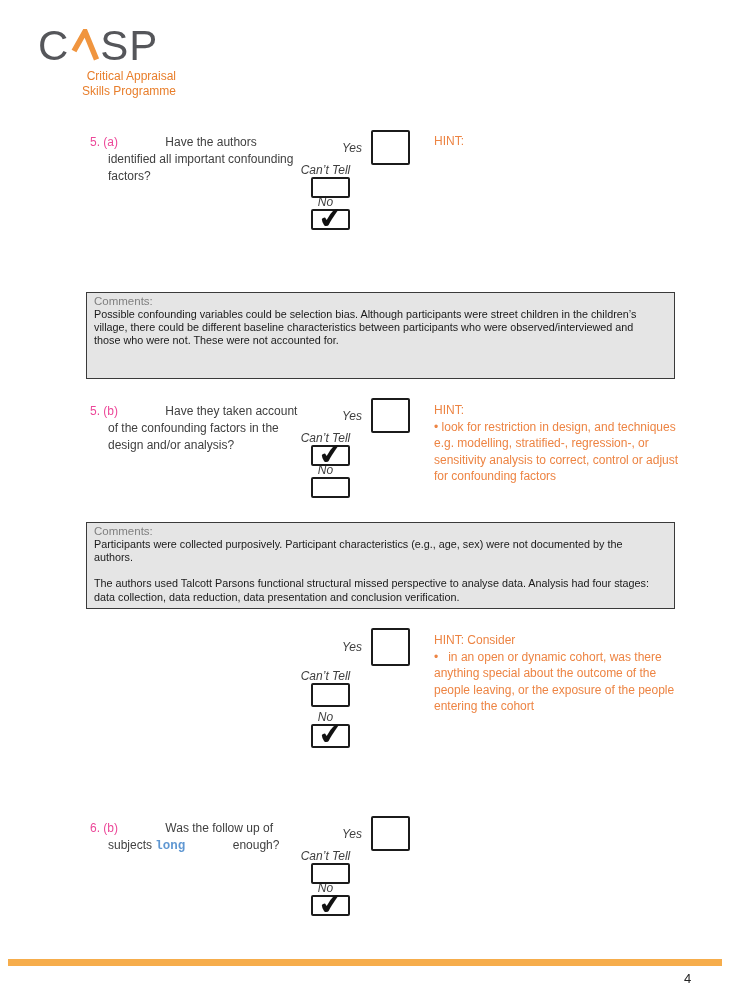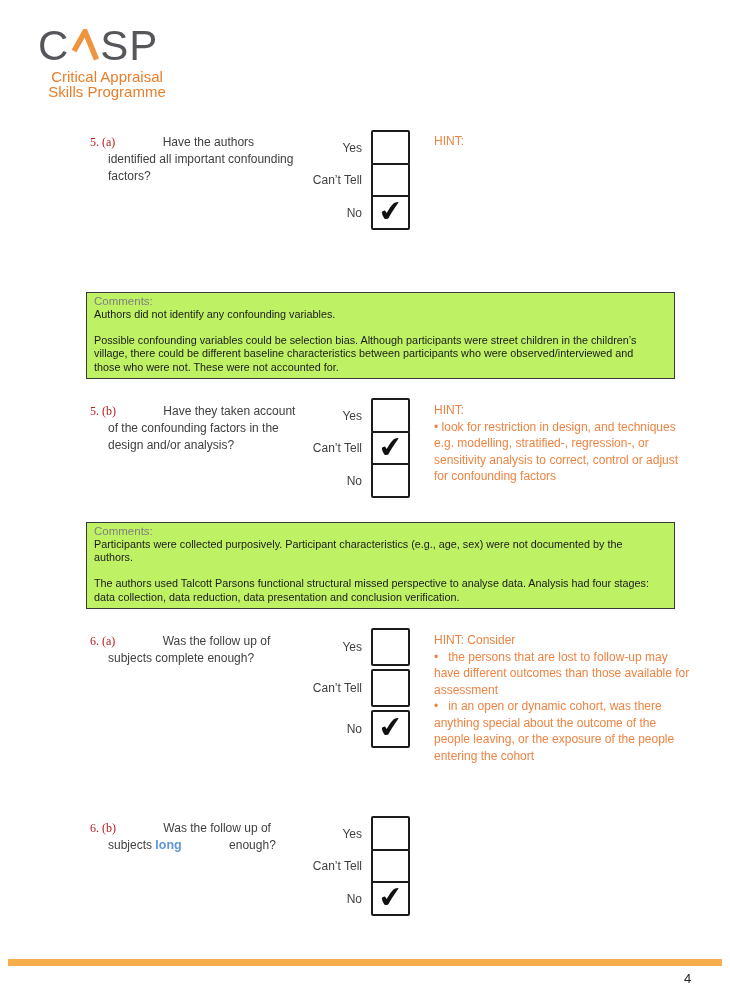--- a/index.html
+++ b/index.html
@@ -11,38 +11,38 @@
   }
   
   .logo { position:absolute; left:38px; top:22px; }
   .wordmark { display:flex; align-items:flex-end; height:44px; }
   .wordmark .letter {
     font-size:42px; line-height:40px; font-weight:500; color:#55565a;
     letter-spacing:1px;
   }
   .caret-icon { display:inline-block; margin:0 1px 1px 2px; }
   .logo-subtitle {
-    width:138px; text-align:center; margin-top:3px;
-    color:#e87e2b; font-size:15px; line-height:15px;
+    width:138px; text-align:right; margin-top:3px;
+    color:#e87e2b; font-size:12px; line-height:15px;
   }
   
   .qtext {
     position:absolute; left:90px; width:212px;
     font-size:12px; line-height:17px;
     padding-left:18px; text-indent:-18px;
   }
-  .qnum  { color:#b91c1c;font-family:Liberation Serif, serif; }
+  .qnum  { color:#ec4899; }
   .qbody { color:#404040;margin-left:44px; }
-  .qbody-serif { color:#5f97d2; font-family:Liberation Sans, sans-serif; font-weight:bold; font-size:12.5px; }
+  .qbody-serif { color:#5f97d2; font-family:Liberation Mono, monospace; font-weight:bold; font-size:12.5px; }
   .choices { position:absolute; left:250px; width:160px; }
   .choice { display:flex; align-items:center; justify-content:flex-end; height:35px; }
-  .choice + .choice { margin-top:-2.5px; }
+  .choice + .choice { margin-top:-2.5px;flex-direction:column; }
   .choices.spread .choice { height:38px; }
   .choices.spread .choice + .choice { margin-top:3px; }
-  .choice-label { color:#3f3f3f; font-size:12px; margin-right:9px; white-space:nowrap; }
+  .choice-label { color:#3f3f3f; font-size:12px; margin-right:9px; white-space:nowrap;font-style:italic; }
   .box {
     position:relative; width:39px; height:100%;
     border:2.5px solid #1b1b1b; border-radius:2px; background:#fff;
     cursor:pointer;
   }
   .mark {
     position:absolute; left:0; right:0; top:-4px; bottom:0;
     display:flex; align-items:center; justify-content:center;
     font-family:"DejaVu Sans", sans-serif; font-weight:700;
     font-size:29px; color:#111; transform:rotate(-6deg);
@@ -50,21 +50,21 @@
   
   .hint {
     position:absolute; right:38px; width:258px; text-align:left;
     color:#ed8443; font-size:12px; line-height:16.5px;
   }
   .hint-bullet::before { content:"\2022\00A0"; }
   .hint.wide-bullets .hint-bullet::before { content:"\2022\00A0\00A0\00A0"; }
   
   .comments {
     position:absolute; left:86px; width:589px; height:87px;
-    border:1.6px solid #3a3a3a; background:#bef264;
+    border:1.6px solid #3a3a3a; background:#e5e5e5;
     padding:2px 12px 0 7px; overflow:hidden; cursor:text;
   }
   .comments-label { color:#7f7f7f; font-size:11.5px; line-height:13px; }
   .comments p {
     color:#1a1a1a; font-size:10.8px; line-height:13.2px;
     margin:0 0 13px 0;
   }
   
   .footer-bar {
     position:absolute; left:8px; top:959px; width:714px; height:7px;
@@ -119,21 +119,20 @@
           <span class="mark">✔</span>
         </div>
     </div>
   </div>
   <div class="hint" style="top:133px">
     <div>HINT:</div>
   </div>
 
   <div class="comments" style="top:292px">
     <div class="comments-label">Comments:</div>
-    <p>Authors did not identify any confounding variables.</p>
     <p>Possible confounding variables could be selection bias. Although participants were street children in the children’s village, there could be different baseline characteristics between participants who were observed/interviewed and those who were not. These were not accounted for.</p>
   </div>
 
   <div class="qtext" style="top:403px">
     <span class="qnum">5. (b)</span>
     <span class="qbody">Have they taken account of the confounding factors in the design and/or analysis?</span>
   </div>
   <div class="choices" style="top:398px">
     <div class="choice">
       <span class="choice-label">Yes</span>
@@ -159,24 +158,20 @@
     <div class="hint-bullet">look for restriction in design, and techniques e.g. modelling, stratified-, regression-, or sensitivity analysis to correct, control or adjust for confounding factors</div>
   </div>
 
   <div class="comments" style="top:522px">
     <div class="comments-label">Comments:</div>
     <p>Participants were collected purposively. Participant characteristics (e.g., age, sex) were not documented by the authors.</p>
     <p>The authors used Talcott Parsons functional structural missed perspective to analyse data. Analysis had four stages: data collection, data reduction, data presentation and conclusion verification.</p>
     <p>Analysis may have subjectivity and bias as it relies on researcher’s interpretation.</p>
   </div>
 
-  <div class="qtext" style="top:633px">
-    <span class="qnum">6. (a)</span>
-    <span class="qbody">Was the follow up of subjects complete enough?</span>
-  </div>
   <div class="choices spread" style="top:628px">
     <div class="choice">
       <span class="choice-label">Yes</span>
       <div class="box">
           <span class="mark"></span>
         </div>
     </div>
     <div class="choice">
       <span class="choice-label">Can’t Tell</span>
       <div class="box">
@@ -185,21 +180,20 @@
     </div>
     <div class="choice">
       <span class="choice-label">No</span>
       <div class="box">
           <span class="mark">✔</span>
         </div>
     </div>
   </div>
   <div class="hint wide-bullets" style="top:632px">
     <div>HINT: Consider</div>
-    <div class="hint-bullet">the persons that are lost to follow-up may have different outcomes than those available for assessment</div>
     <div class="hint-bullet">in an open or dynamic cohort, was there anything special about the outcome of the people leaving, or the exposure of the people entering the cohort</div>
   </div>
 
   <div class="qtext" style="top:820px">
     <span class="qnum">6. (b)</span>
     <span class="qbody">Was the follow up of subjects </span><span class="qbody-serif">long</span><span class="qbody"> enough?</span>
   </div>
   <div class="choices" style="top:816px">
     <div class="choice">
       <span class="choice-label">Yes</span>

